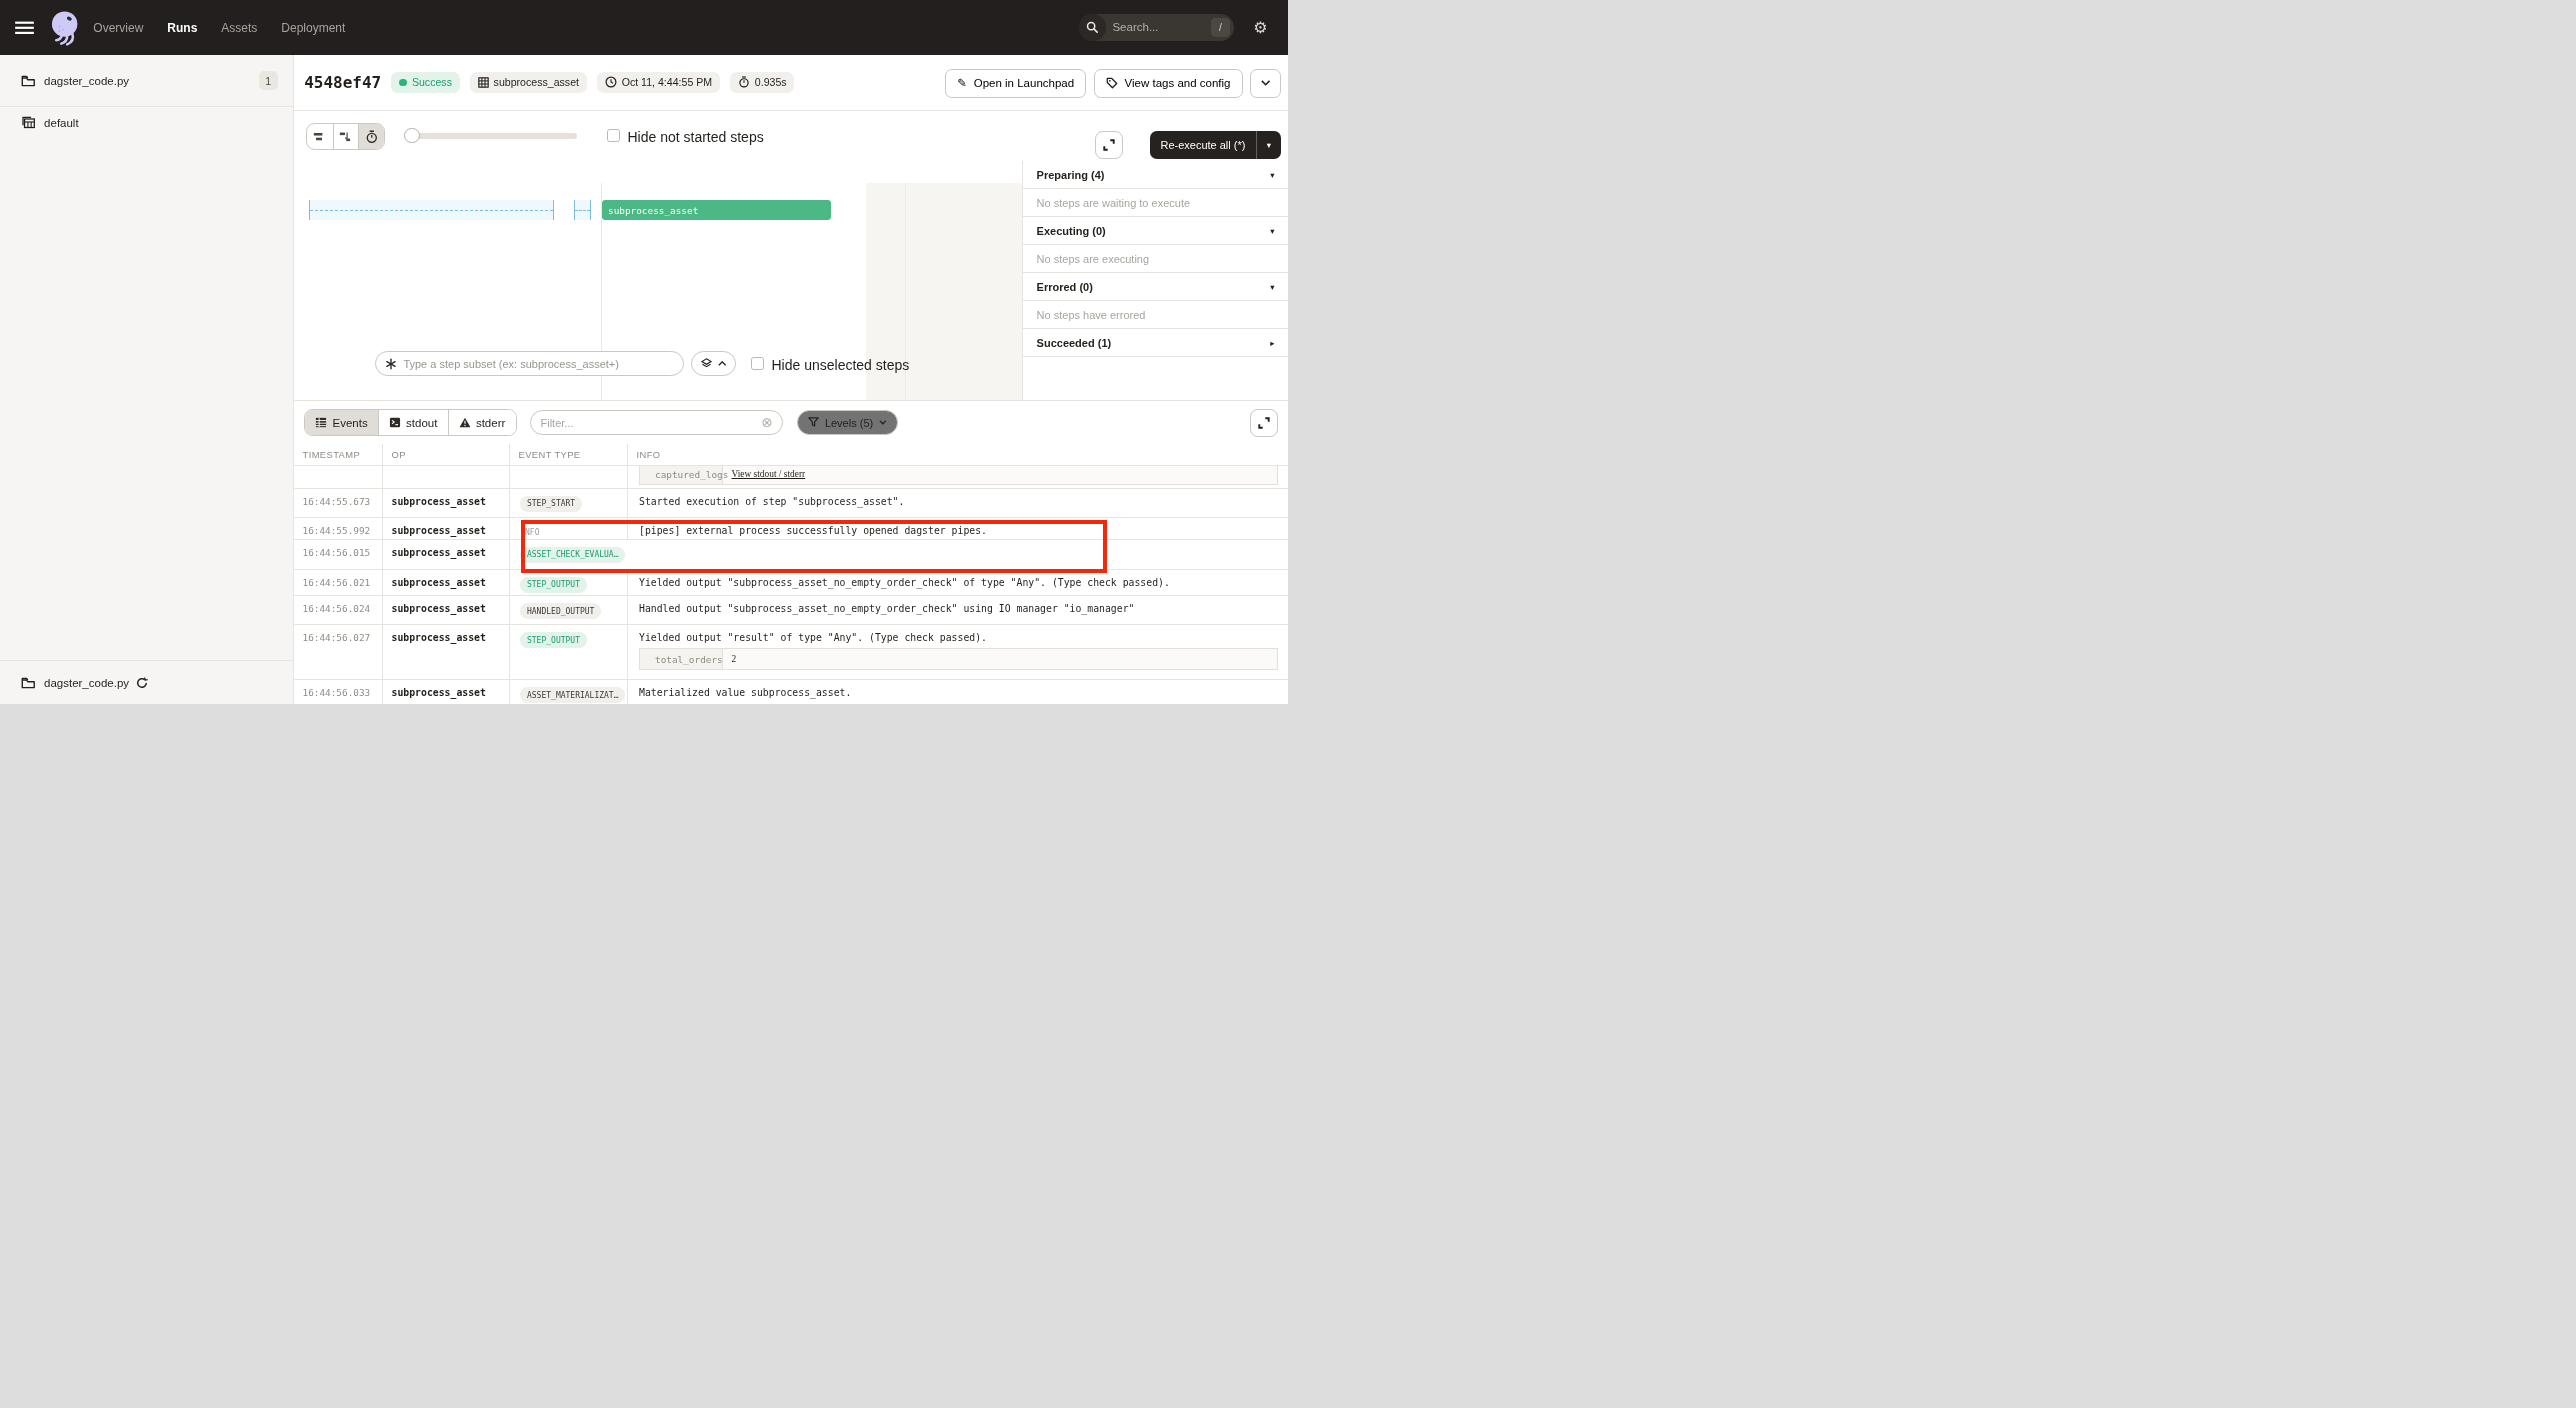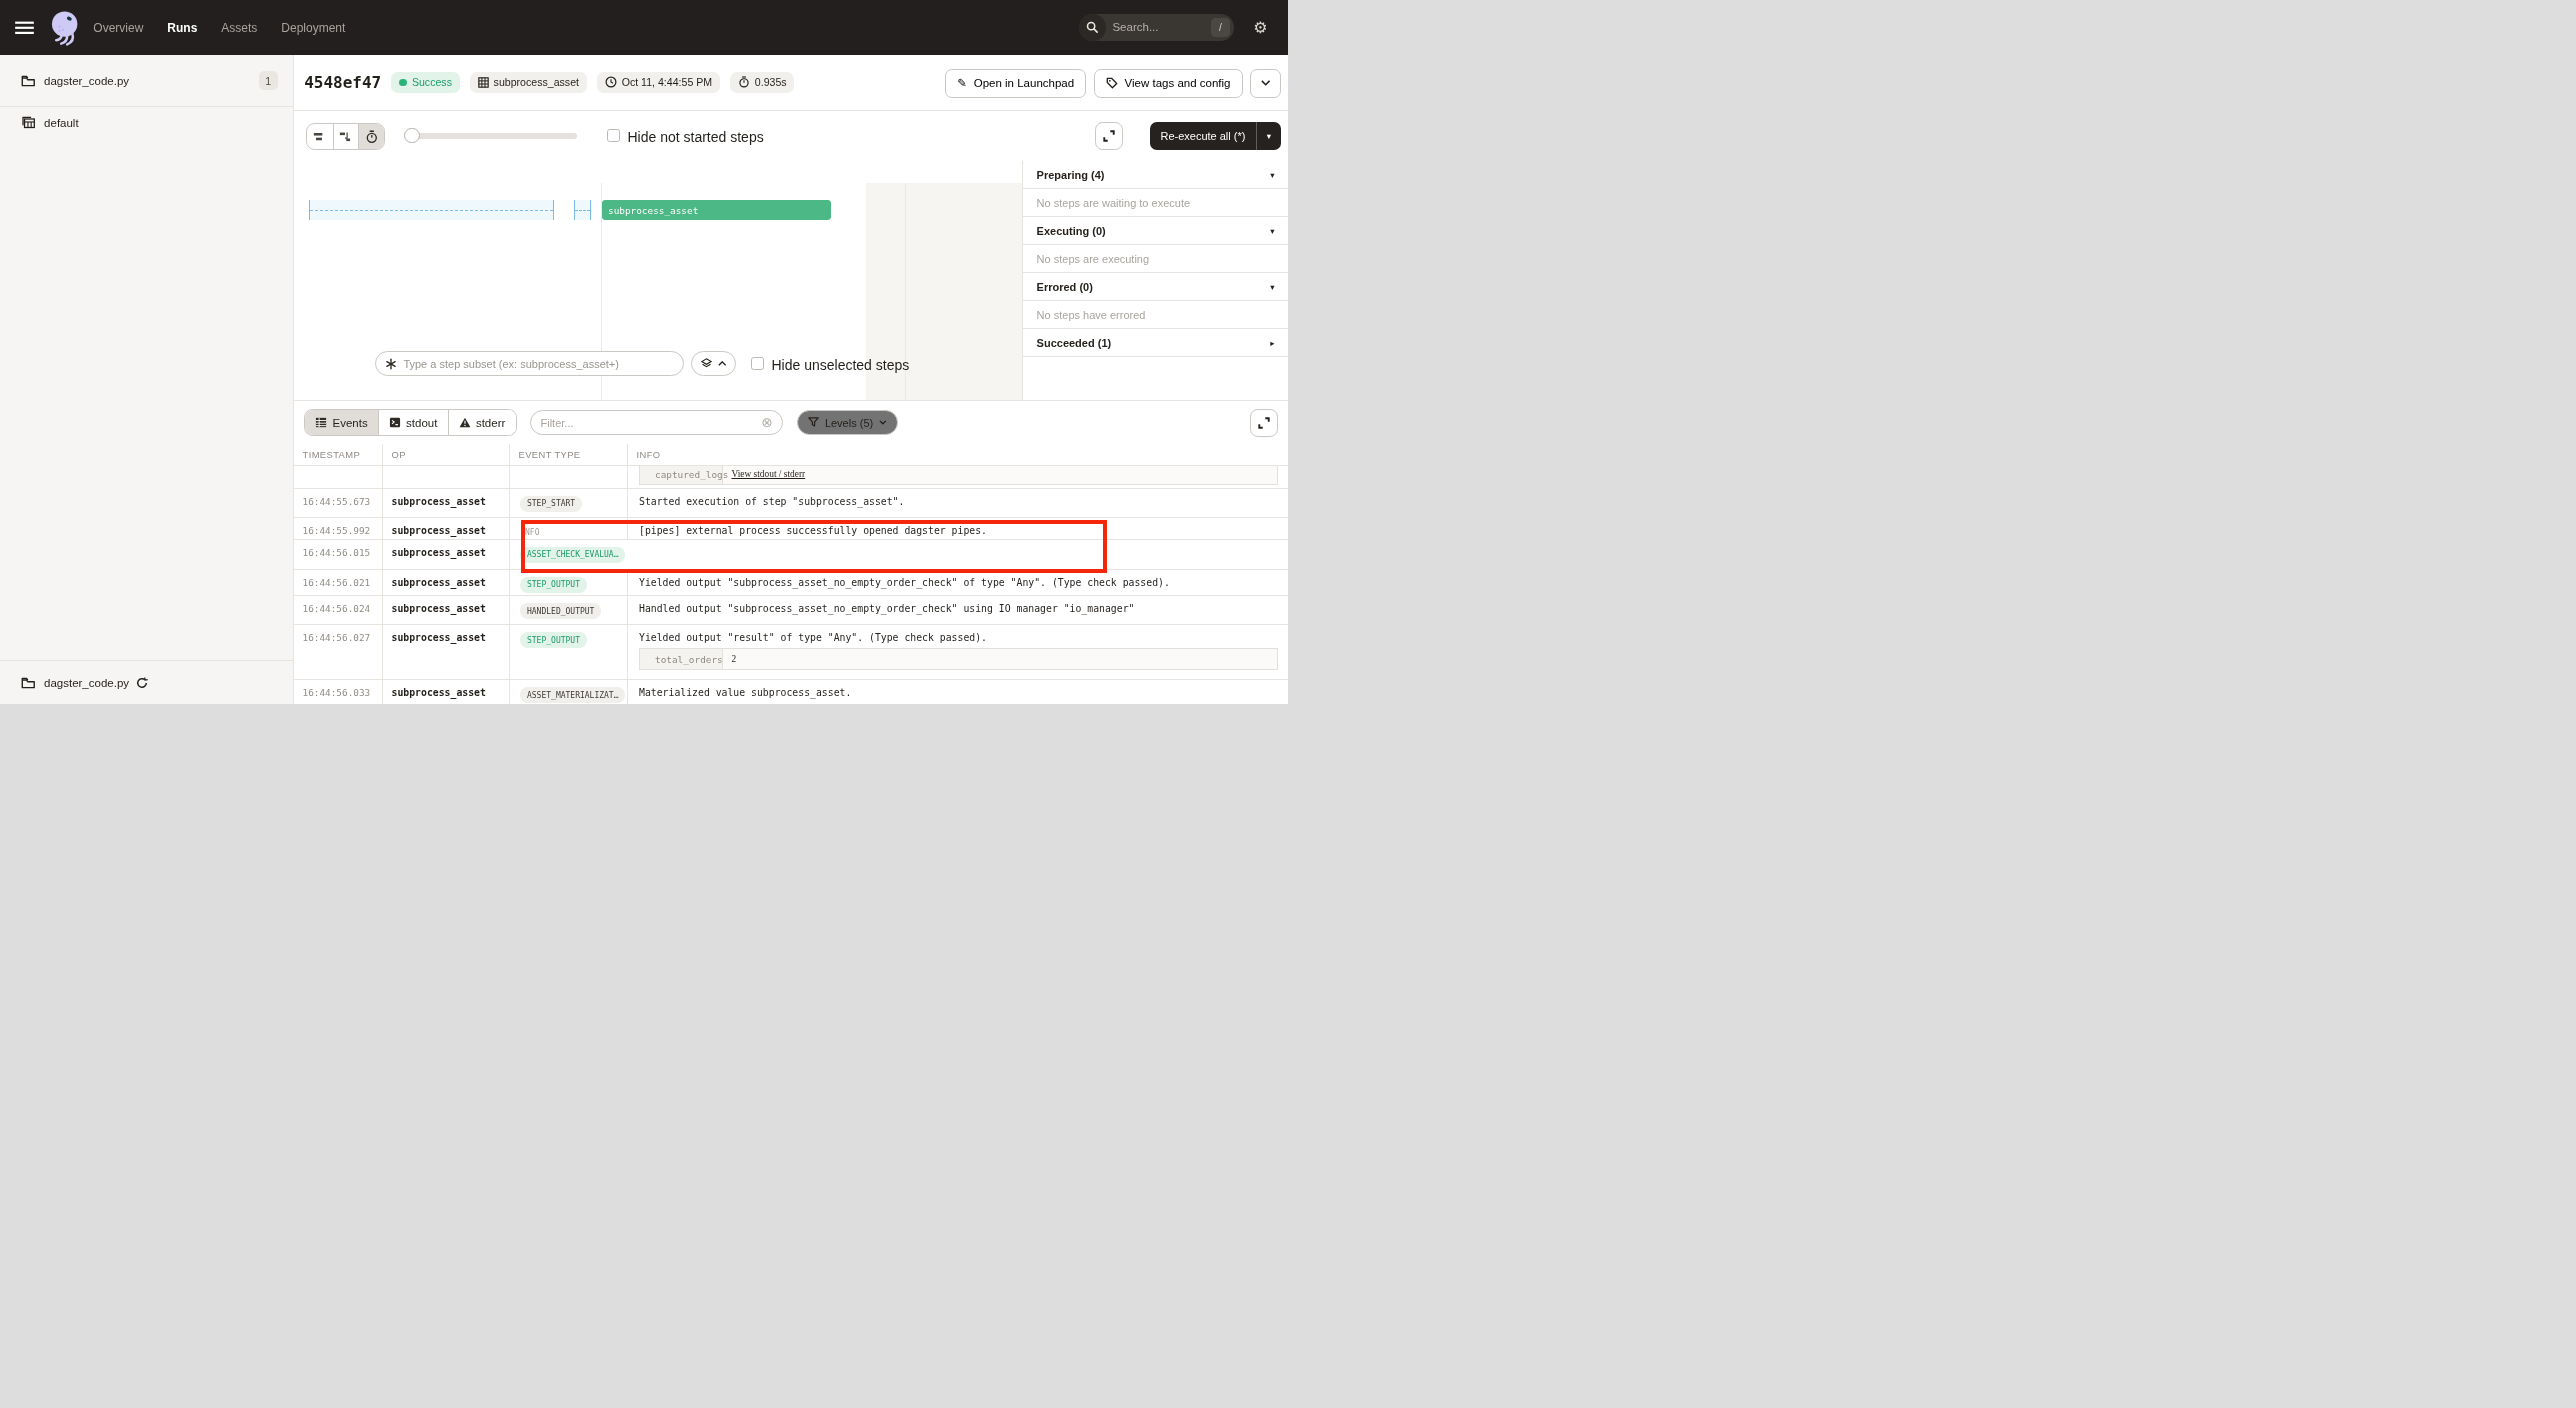--- a/index.html
+++ b/index.html
@@ -52,21 +52,21 @@
   
   .gantt-toolbar{position:absolute;left:0;top:56px;right:0;height:50px}
   .seg-group{position:absolute;left:12px;top:12px;display:flex;border:0.9px solid var(--btn_border);border-radius:8.5px;overflow:hidden;background:#fff}
   .seg{width:25.6px;height:25px;display:flex;align-items:center;justify-content:center;cursor:pointer;border-left:0.9px solid var(--btn_border)}
   .seg:first-child{border-left:none}
   .seg.active{background:var(--seg_active)}
   .slider-track{position:absolute;left:113px;top:22px;width:170px;height:6px;border-radius:3.4px;background:#e5e2de;cursor:pointer}
   .slider-knob{position:absolute;left:-2.6px;top:-5.1px;width:15.3px;height:15.3px;border-radius:50%;background:#fff;border:1.7px solid #b5b0aa}
   .checkbox{width:12.8px;height:12.8px;border:1.3px solid #bdb8b2;border-radius:2.6px;background:#fff;cursor:pointer;flex:none}
   .cb-row{position:absolute;display:flex;align-items:flex-start;gap:7.7px;font-size:14px}
-  .tb-right{position:absolute;right:6.8px;top:11px;display:flex;gap:27px}
+  .tb-right{position:absolute;right:6.8px;top:20px;display:flex;gap:27px}
   .expand-btn{width:28px;height:28px;border:0.9px solid var(--btn_border);border-radius:7.7px;background:#fff;display:flex;align-items:center;justify-content:center;cursor:pointer}
   .reexec{height:28px;border-radius:6.8px;background:#262220;color:#fff;display:flex;align-items:center;cursor:pointer}
   .reexec .lab{padding:0 10.2px;font-size:11px}
   .reexec .caret{width:25.6px;height:100%;border-left:0.9px solid rgba(255,255,255,.28);display:flex;align-items:center;justify-content:center;font-size:8.5px}
 
   
   .gantt-body{position:absolute;left:0;top:106px;width:728px;height:239px}
   .timeline{position:absolute;left:0;top:0;right:0;height:22px;border-bottom:0.9px solid var(--border)}
   .tick{position:absolute;top:4.3px;transform:translateX(-50%);font-size:9.4px;color:var(--gray)}
   .shade{position:absolute;left:572px;right:0;top:22px;bottom:0;background:#f6f5f2}

